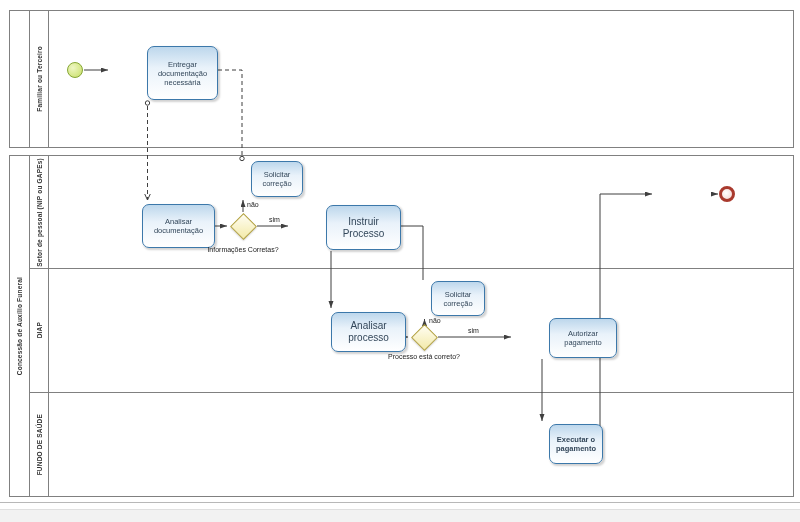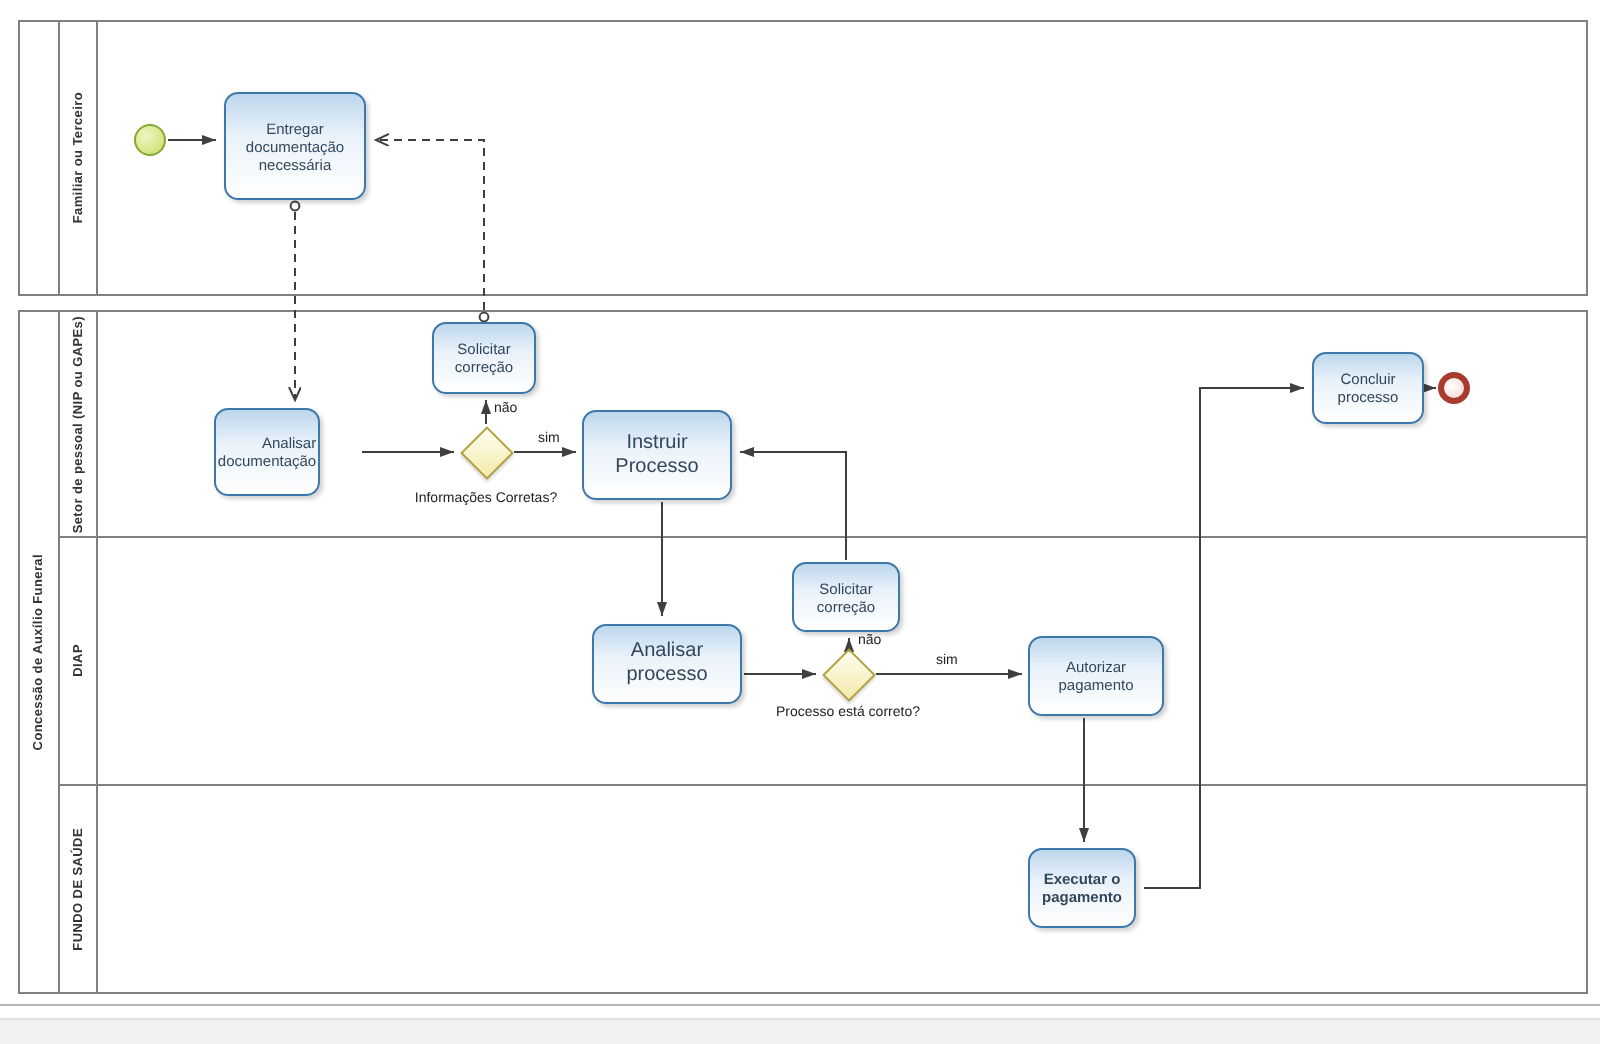--- a/index.html
+++ b/index.html
@@ -25,21 +25,21 @@
   
   .wires{position:absolute;left:0;top:0;z-index:2;pointer-events:none;}
 
   
   .task{
     position:absolute;z-index:3;
     border:1.5px solid #3c78aa;border-radius:7px;
     background:linear-gradient(180deg,#bdd7ec 0%,#e9f2fa 40%,#ffffff 100%);
     box-shadow:1.5px 1.5px 2px rgba(0,0,0,.18);
     display:flex;align-items:center;justify-content:center;text-align:center;
-    font-size:7.5px;line-height:1.2;color:#33475a;padding:16px;
+    font-size:7.5px;line-height:1.2;color:#33475a;padding:16px;margin-left:35px;
   }
   .task-lg{font-size:10px;}
   .gateway{
     position:absolute;z-index:3;width:19px;height:19px;transform:rotate(45deg);
     border:1.5px solid #b2a03c;
     background:linear-gradient(135deg,#fffdf2 0%,#f3eaa9 100%);
     box-shadow:1px 1px 1.5px rgba(0,0,0,.15);
   }
   .event-start{
     position:absolute;z-index:3;width:16px;height:16px;border-radius:50%;
@@ -132,23 +132,22 @@
     <path d="M147.5,106 L147.5,200" stroke="#3f3f3f" stroke-width="1" fill="none" stroke-dasharray="4 3" marker-end="url(#arrO)"></path>
     <circle cx="242" cy="158.5" r="2.2" fill="#ffffff" stroke="#3f3f3f" stroke-width="1"></circle>
     <path d="M242,155 L242,70 L188,70" stroke="#3f3f3f" stroke-width="1" fill="none" stroke-dasharray="4 3" marker-end="url(#arrO)"></path>
   </svg>
 
   <div class="event-start" style="left:67px;top:62px;"></div>
   <div class="event-end" style="left:719px;top:186px;"></div>
 
   <div class="task" style="left:112px;top:46px;width:71px;height:54px;">Entregar documentação necessária</div>
   <div class="task" style="left:216px;top:161px;width:52px;height:36px;">Solicitar correção</div>
-  <div class="task" style="left:107px;top:204px;width:53px;height:44px;text-align:right;">Analisar documentação</div>
+  <div class="task" style="left:107px;top:204px;width:73px;height:44px;">Analisar documentação</div>
   <div class="task task-lg" style="left:291px;top:205px;width:75px;height:45px;">Instruir Processo</div>
-  <div class="task" style="left:656px;top:176px;width:56px;height:36px;">Concluir processo</div>
   <div class="task task-lg" style="left:296px;top:312px;width:75px;height:40px;">Analisar processo</div>
   <div class="task" style="left:396px;top:281px;width:54px;height:35px;">Solicitar correção</div>
   <div class="task" style="left:514px;top:318px;width:68px;height:40px;">Autorizar pagamento</div>
   <div class="task" style="left:514px;top:424px;width:54px;height:40px;font-weight:bold;">Executar o pagamento</div>
 
   <div class="gateway" style="left:234px;top:217px;"></div>
   <div class="gateway" style="left:415px;top:328px;"></div>
 
   <div class="gw-label" style="left:203px;top:246px;">Informações Corretas?</div>
   <div class="gw-label" style="left:384px;top:353px;">Processo está correto?</div>

